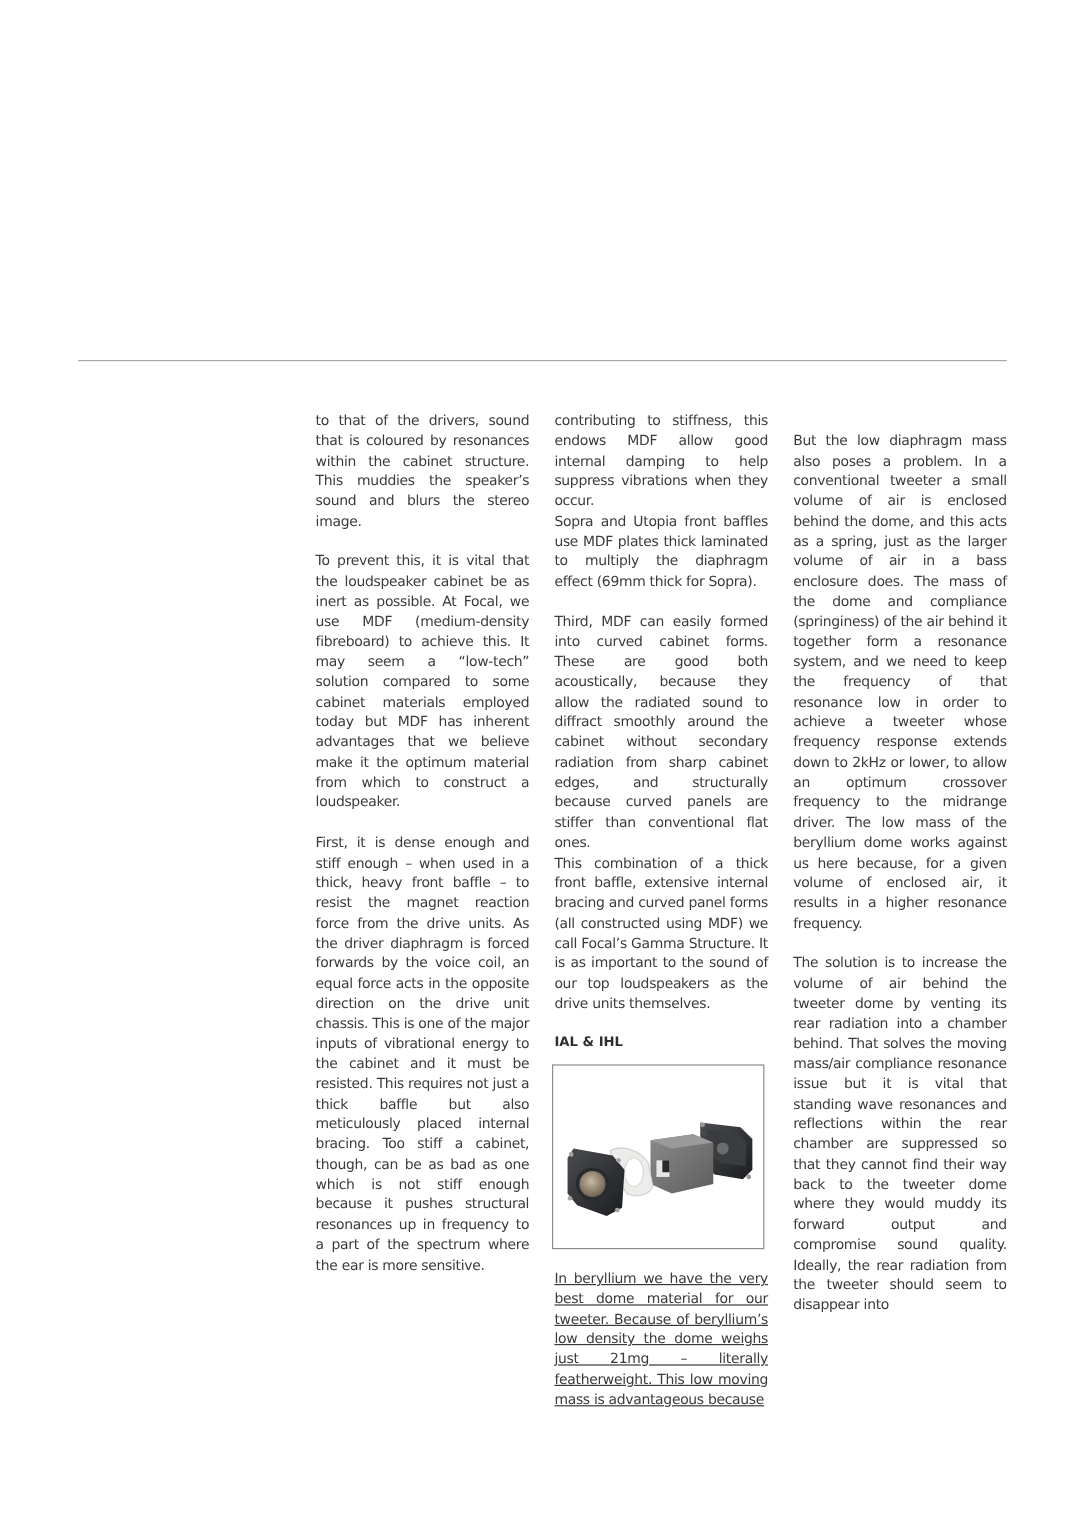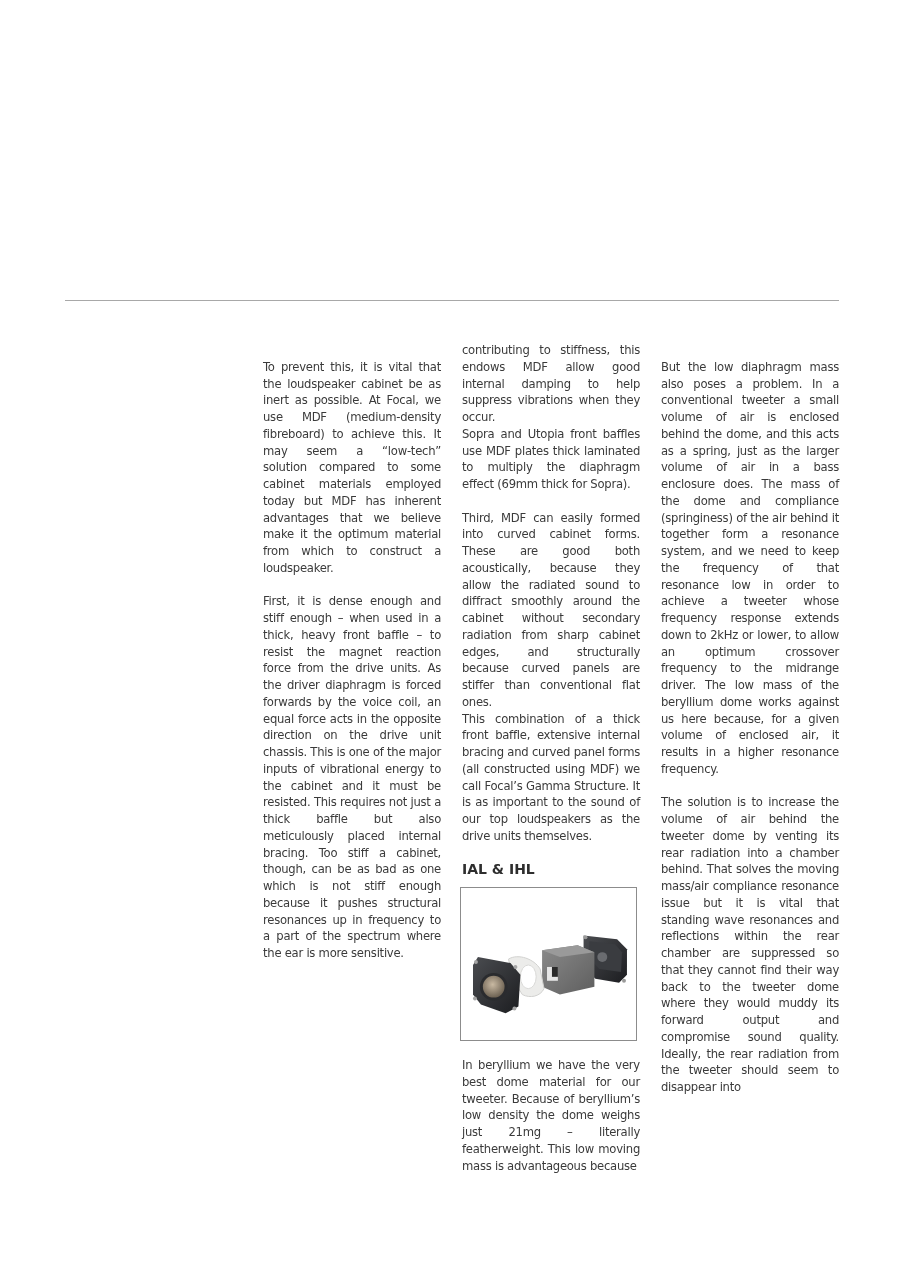--- a/index.html
+++ b/index.html
@@ -38,21 +38,21 @@
     }
     .col p.gap {
       margin-top: 16.75px;
     }
     .col-1 { left: 263px; }
     .col-2 { left: 462px; }
     .col-3 { left: 661px; }
     .heading {
       margin: 16.75px 0 0 0;
       font-weight: bold;
-      font-size: 14px;
+      font-size: 11px;
       letter-spacing: 0;
       color: #2e2e2e;
     }
     .figure {
       margin-top: 9px;
       margin-left: -2px;
       width: 177px;
       height: 154px;
       border: 1px solid #8c8c8c;
       background: #ffffff;
@@ -60,28 +60,30 @@
       box-sizing: border-box;
     }
     .figure svg {
       position: absolute;
       left: 0; top: 0;
       width: 100%;
       height: 100%;
     }
     .figure + p {
       margin-top: 16px;
+      text-decoration: underline;
     }
   </style>
 </head>
 <body>
 
 <div class="rule"></div>
 
 <div class="col col-1">
+  <p>to that of the drivers, sound that is coloured by resonances within the cabinet structure. This muddies the speaker’s sound and blurs the stereo image.</p>
   <p class="gap">To prevent this, it is vital that the loudspeaker cabinet be as inert as possible. At Focal, we use MDF (medium-density fibreboard) to achieve this. It may seem a “low-tech” solution compared to some cabinet materials employed today but MDF has inherent advantages that we believe make it the optimum material from which to construct a loudspeaker.</p>
   <p class="gap">First, it is dense enough and stiff enough – when used in a thick, heavy front baffle – to resist the magnet reaction force from the drive units. As the driver diaphragm is forced forwards by the voice coil, an equal force acts in the opposite direction on the drive unit chassis. This is one of the major inputs of vibrational energy to the cabinet and it must be resisted. This requires not just a thick baffle but also meticulously placed internal bracing. Too stiff a cabinet, though, can be as bad as one which is not stiff enough because it pushes structural resonances up in frequency to a part of the spectrum where the ear is more sensitive.</p>
 </div>
 
 <div class="col col-2">
   <p>contributing to stiffness, this endows MDF allow good internal damping to help suppress vibrations when they occur.</p>
   <p>Sopra and Utopia front baffles use MDF plates thick laminated to multiply the diaphragm effect (69mm thick for Sopra).</p>
   <p class="gap">Third, MDF can easily formed into curved cabinet forms. These are good both acoustically, because they allow the radiated sound to diffract smoothly around the cabinet without secondary radiation from sharp cabinet edges, and structurally because curved panels are stiffer than conventional flat ones.</p>
   <p>This combination of a thick front baffle, extensive internal bracing and curved panel forms (all constructed using MDF) we call Focal’s Gamma Structure. It is as important to the sound of our top loudspeakers as the drive units themselves.</p>
   <div class="heading">IAL &amp; IHL</div>

